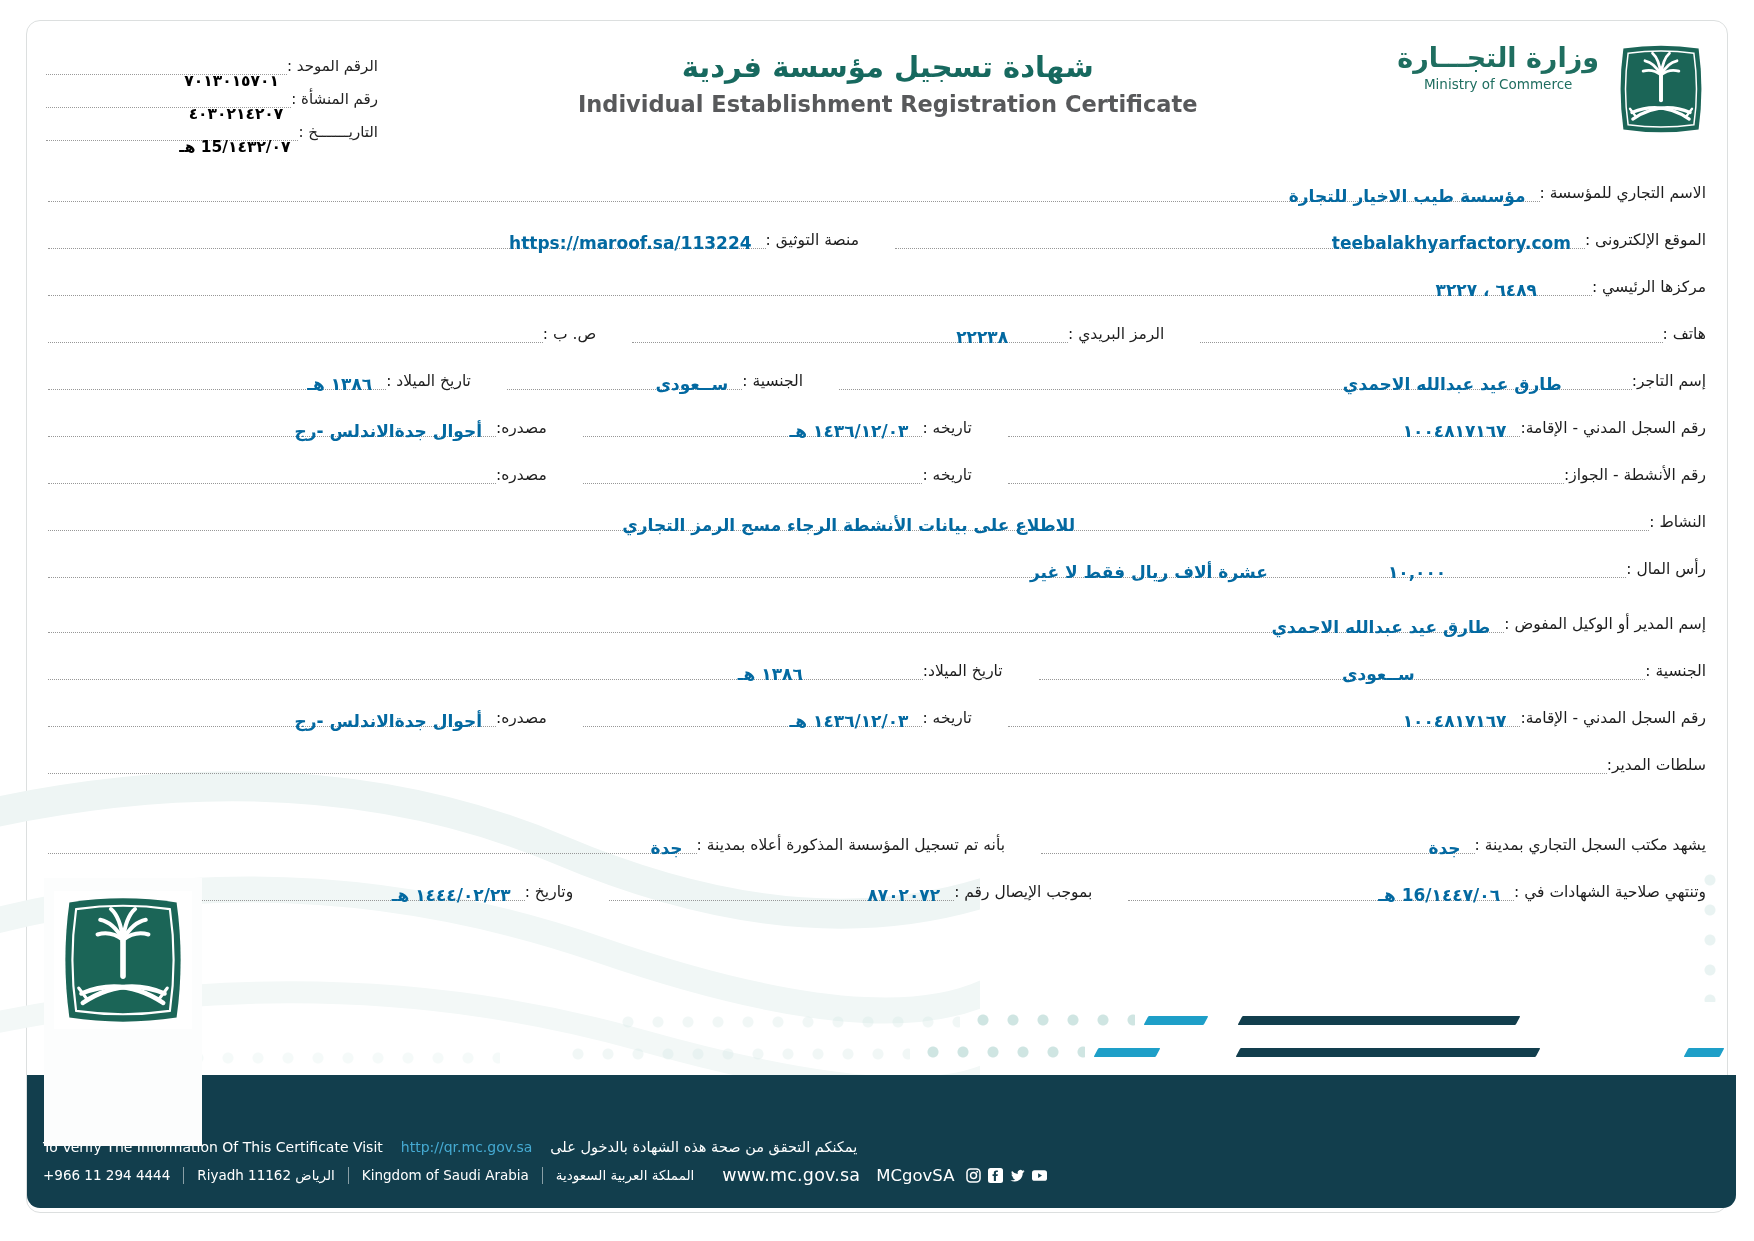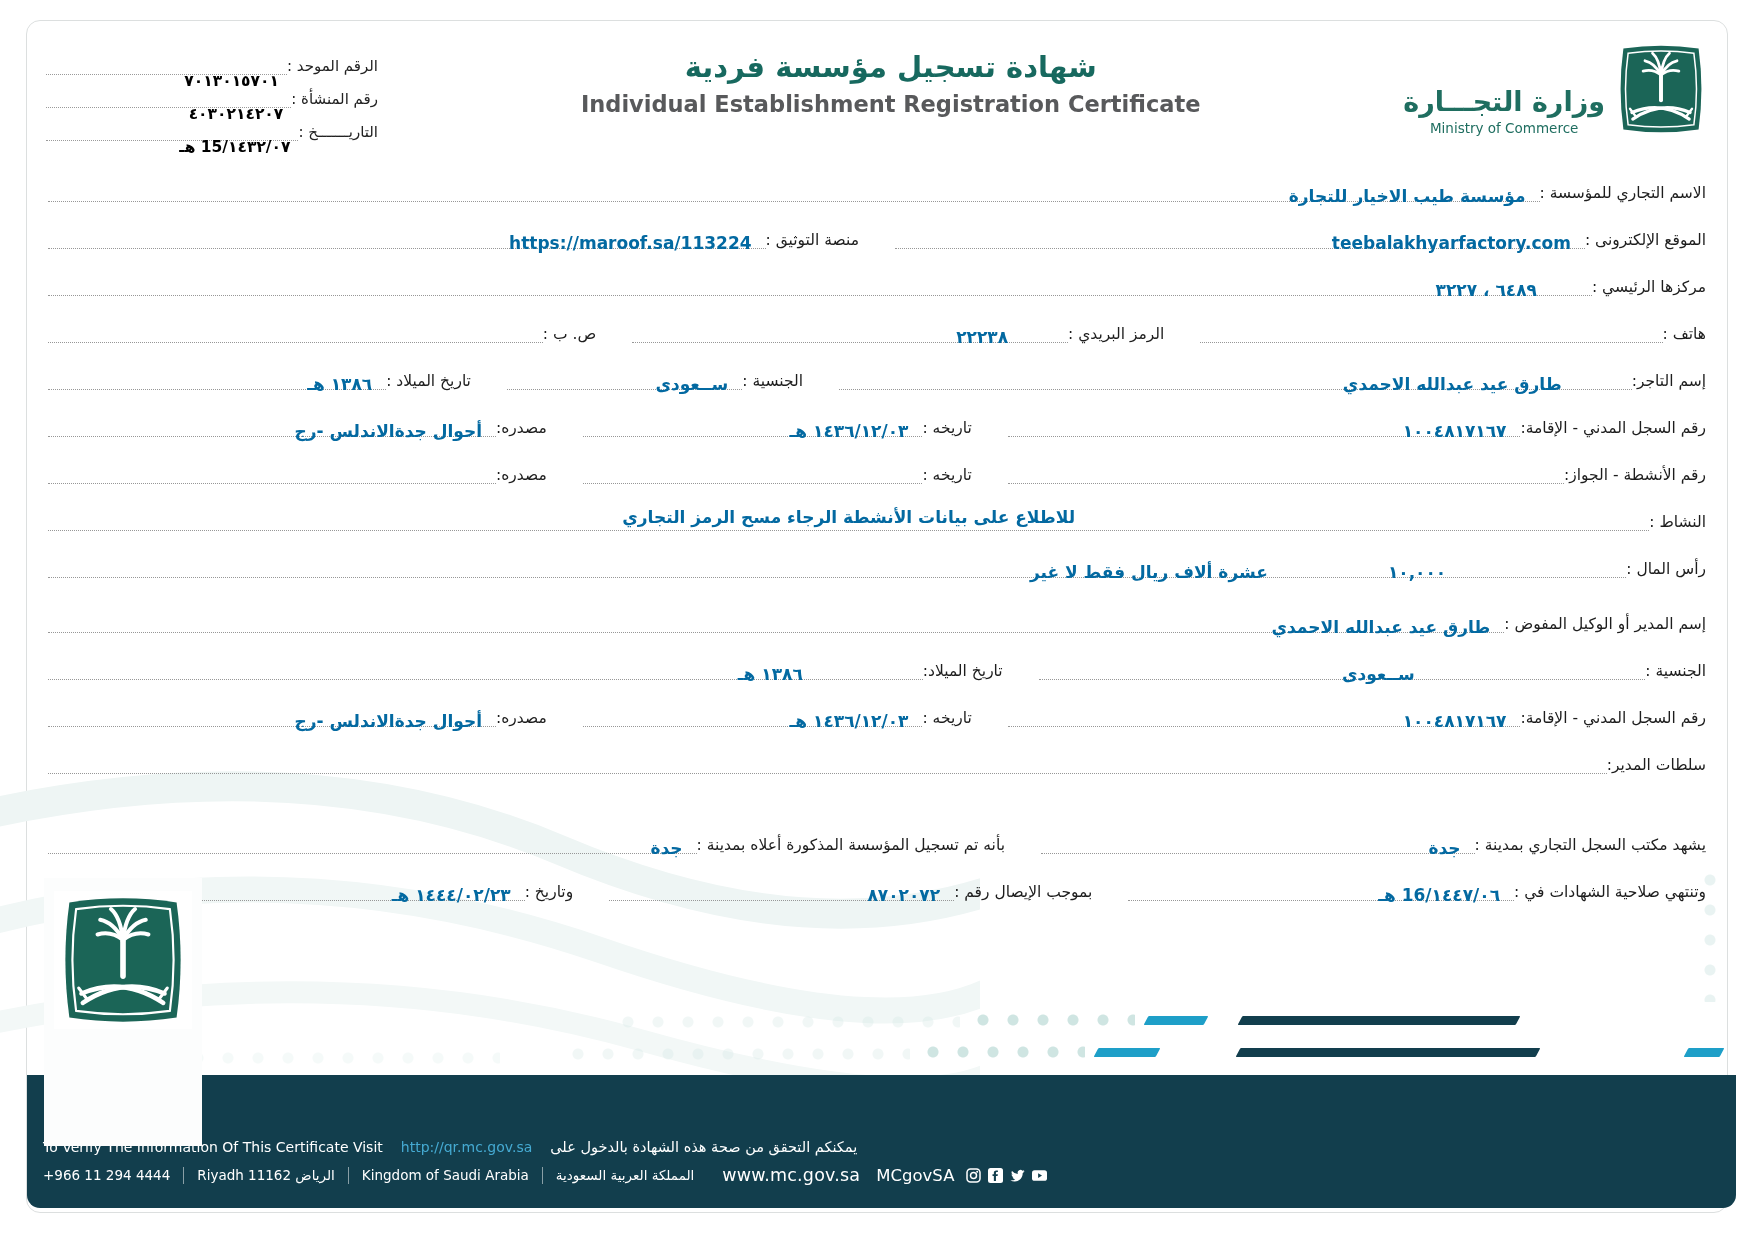--- a/index.html
+++ b/index.html
@@ -10,34 +10,34 @@
   
   .header{position:absolute;top:38px;left:46px;right:46px;display:flex;align-items:flex-start;}
   .hleft{width:332px;direction:rtl;padding-top:4px;}
   .hl-row{display:flex;align-items:flex-end;height:33px;}
   .hl-label{font-size:15px;color:#222;white-space:nowrap;}
   .hl-line{flex:1;border-bottom:1.5px dotted #9a9a9a;display:flex;min-width:0;}
   .hl-value{font-weight:bold;font-size:15.5px;color:#000;position:relative;top:16px;margin-right:8px;white-space:nowrap;text-align:right;}
   .hcenter{flex:1;text-align:center;padding-top:12px;}
   .title-ar{color:var(--title-teal,#17695f);font-size:29px;font-weight:bold;direction:rtl;}
   .title-en{color:var(--subtitle-gray,#58595b);font-size:22.5px;font-weight:bold;margin-top:7px;}
-  .hright{display:flex;align-items:flex-end;gap:9px;margin-top:4px;}
+  .hright{display:flex;align-items:flex-start;gap:15px;margin-top:4px;}
   .ministry-text{text-align:center;}
   .ministry-ar{color:var(--ministry-green,#1f6e60);font-size:27px;font-weight:bold;direction:rtl;}
   .ministry-en{color:var(--ministry-green,#1f6e60);font-size:13.5px;margin-top:3px;}
   .emblem{width:94px;height:94px;}
 
   
   .fields{position:absolute;top:168px;right:48px;left:48px;direction:rtl;}
   .row{display:flex;align-items:flex-end;height:34px;margin-bottom:13px;gap:36px;}
   .field{display:flex;align-items:flex-end;flex:1;min-width:0;}
   .flabel{font-size:15.5px;color:#1d1d1d;white-space:nowrap;}
   .fline{flex:1;border-bottom:1.5px dotted #979797;display:flex;min-width:0;}
   .fvalue{font-weight:bold;font-size:17px;color:#0369a1;position:relative;top:5px;margin-right:14px;white-space:nowrap;}
-  .fvalue.center{margin:8px auto;}
+  .fvalue.center{margin:0 auto;}
   .mr-55{margin-right:55px;} .mr-60{margin-right:60px;} .mr-70{margin-right:70px;}
   .mr-120{margin-right:120px;} .mr-180{margin-right:180px;} .mr-38p{margin-right:38%;}
   .gap-words{margin-right:120px;}
   .w-phone{flex:.95}.w-postal{flex:1}.w-pobox{flex:1.03}
   .w-name{flex:2.05}.w-nat{flex:.7}.w-birth{flex:1}
   .w-id{flex:1.4}.w-iddate{flex:.78}.w-idsrc{flex:1}
   .w-nat2{flex:.72}.w-birth2{flex:1.03}
   .w-cert{flex:.82}.w-reg{flex:1.18}
   .w-exp{flex:1.1}.w-rcpt{flex:.92}.w-rdate{flex:1}
   .sp-md{margin-top:21px;}

